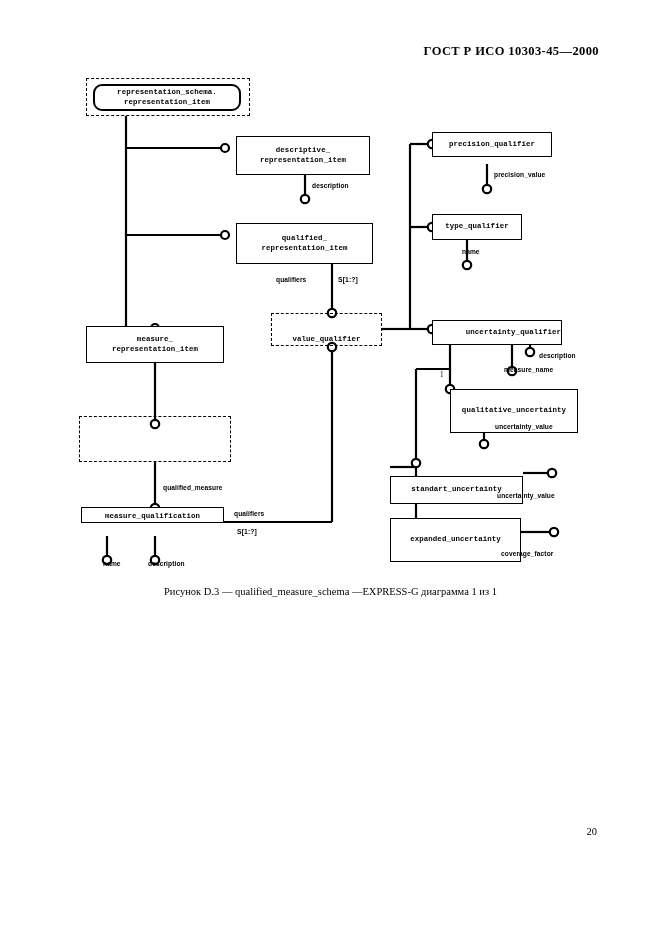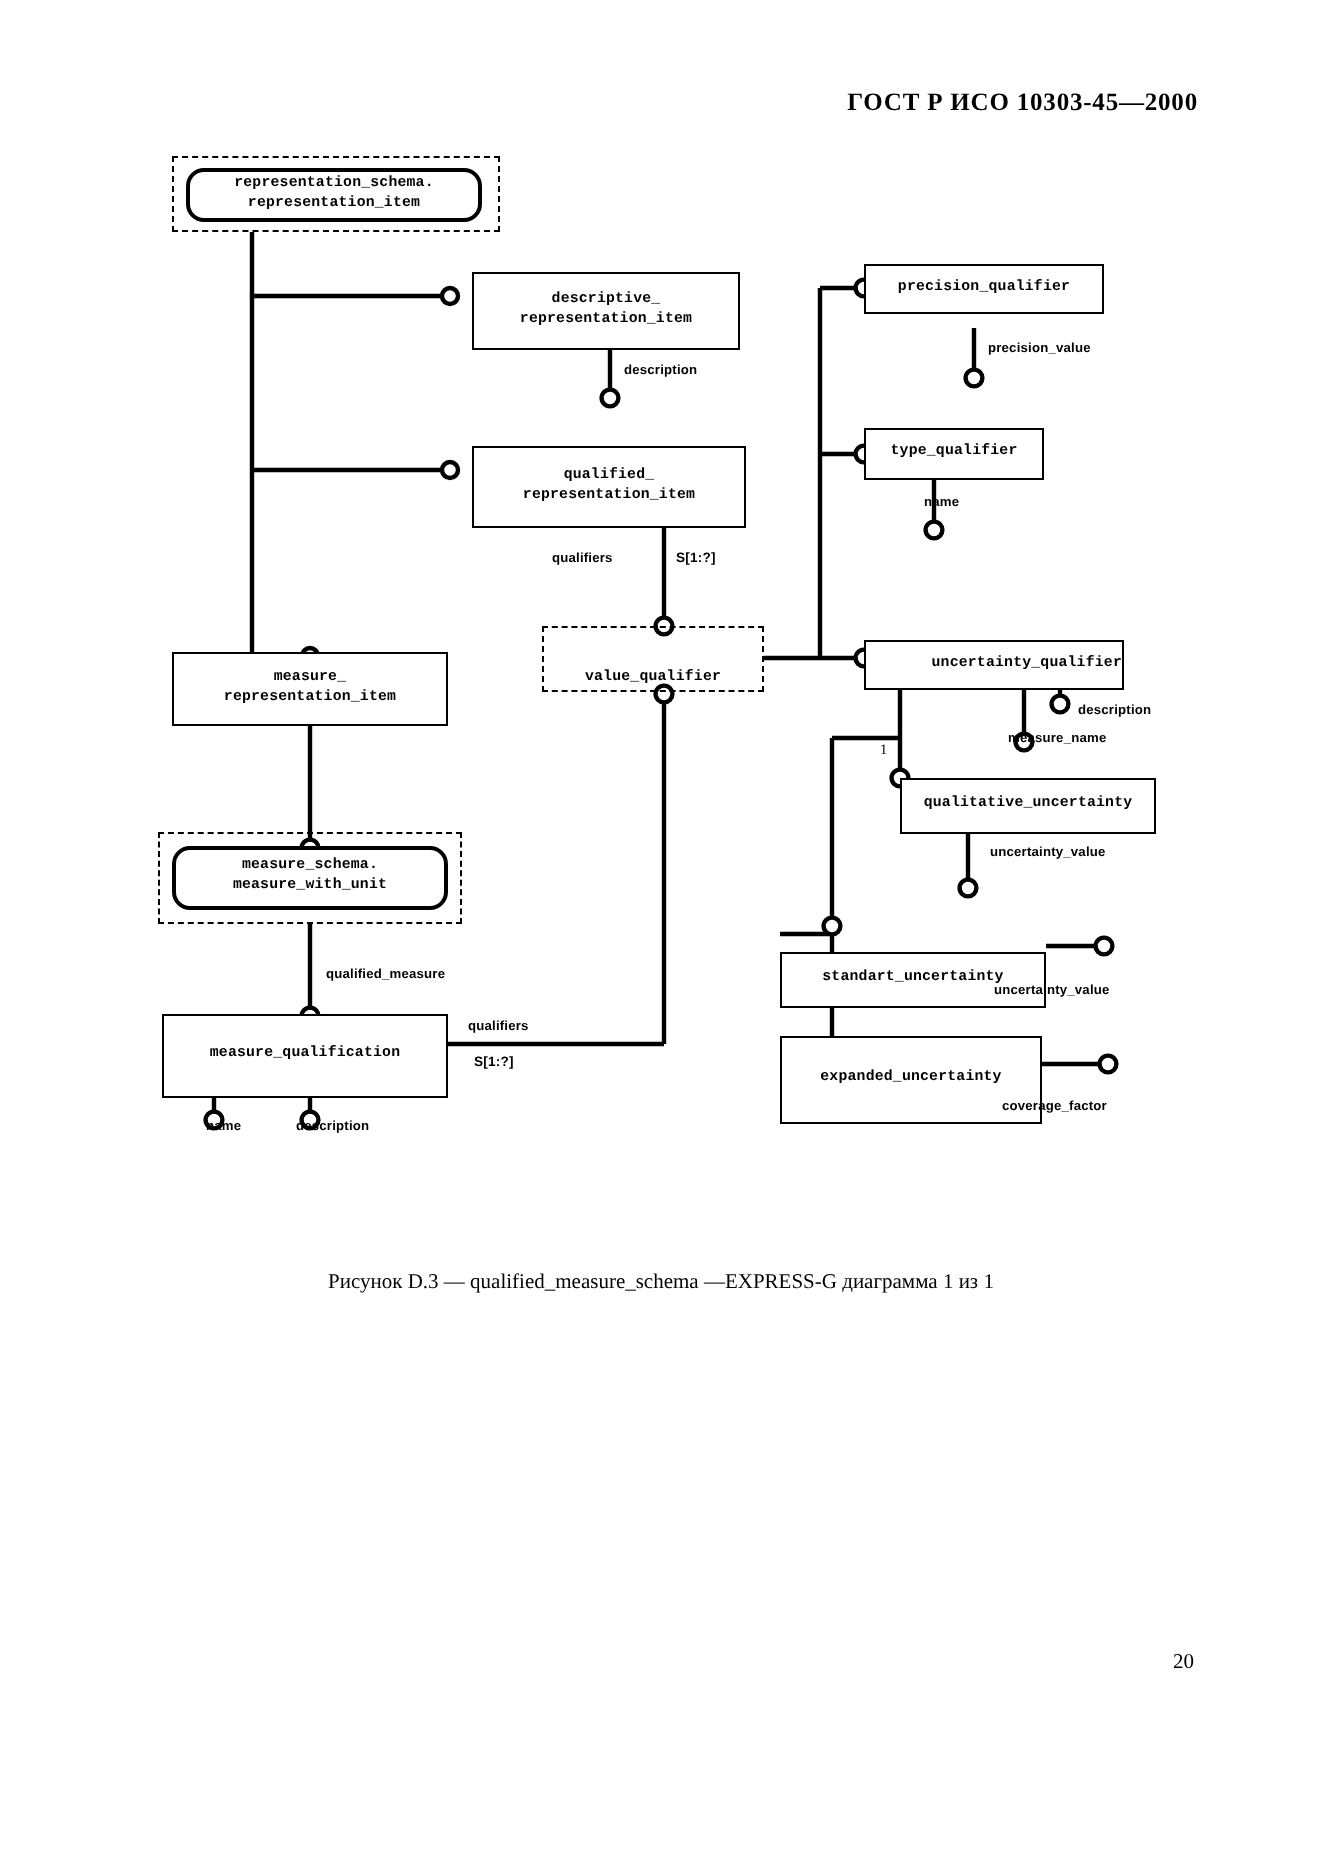--- a/index.html
+++ b/index.html
@@ -82,21 +82,21 @@
     letter-spacing: 0.1px;
     white-space: nowrap;
     color: #000;
   }
   .edge-label.card { font-size: 6.8px; }
   .edge-label.num  { font-size: 7.2px; font-family: "Liberation Serif", serif; font-weight: normal; }
 
   
   #figure-caption {
     position: absolute;
-    top: 636px;
+    top: 586px;
     left: 0;
     width: 661px;
     text-align: center;
     font-family: "Liberation Serif", serif;
     font-size: 10.5px;
     color: #000;
   }
 
   
   #page-number {
@@ -209,46 +209,42 @@
     <span class="node-label">qualified_
 representation_item</span>
   </div>
 
   <div class="node" style="left:86px; top:326px; width:138px; height:37px;">
     <span class="node-label">measure_
 representation_item</span>
   </div>
 
   <div class="node dashed" style="left:79px; top:416px; width:152px; height:46px;"></div>
-  <div class="node rounded" style="left:86px; top:423px; width:138px; height:32px;">
-    <span class="node-label">measure_schema.
-measure_with_unit</span>
-  </div>
-
-  <div class="node" style="left:81px; top:507px; width:143px; height:42px;">
+
+  <div class="node" style="left:81px; top:507px; width:143px; height:16px;align-items:flex-end;">
     <span class="node-label">measure_qualification</span>
   </div>
 
   <div class="node dashed thin" style="left:271px; top:313px; width:111px; height:33px;">
     <span class="node-label">value_qualifier</span>
   </div>
 
   <div class="node" style="left:432px; top:132px; width:120px; height:25px;">
     <span class="node-label">precision_qualifier</span>
   </div>
 
   <div class="node" style="left:432px; top:214px; width:90px; height:26px;">
     <span class="node-label">type_qualifier</span>
   </div>
 
   <div class="node" style="left:432px; top:320px; width:130px; height:25px;justify-content:flex-end;">
     <span class="node-label">uncertainty_qualifier</span>
   </div>
 
-  <div class="node" style="left:450px; top:389px; width:128px; height:28px;">
+  <div class="node" style="left:450px; top:389px; width:128px; height:44px;">
     <span class="node-label">qualitative_uncertainty</span>
   </div>
 
   <div class="node" style="left:390px; top:459px; width:133px; height:28px;margin-top:17px;">
     <span class="node-label">standart_uncertainty</span>
   </div>
 
   <div class="node" style="left:390px; top:518px; width:131px; height:44px;">
     <span class="node-label">expanded_uncertainty</span>
   </div>

